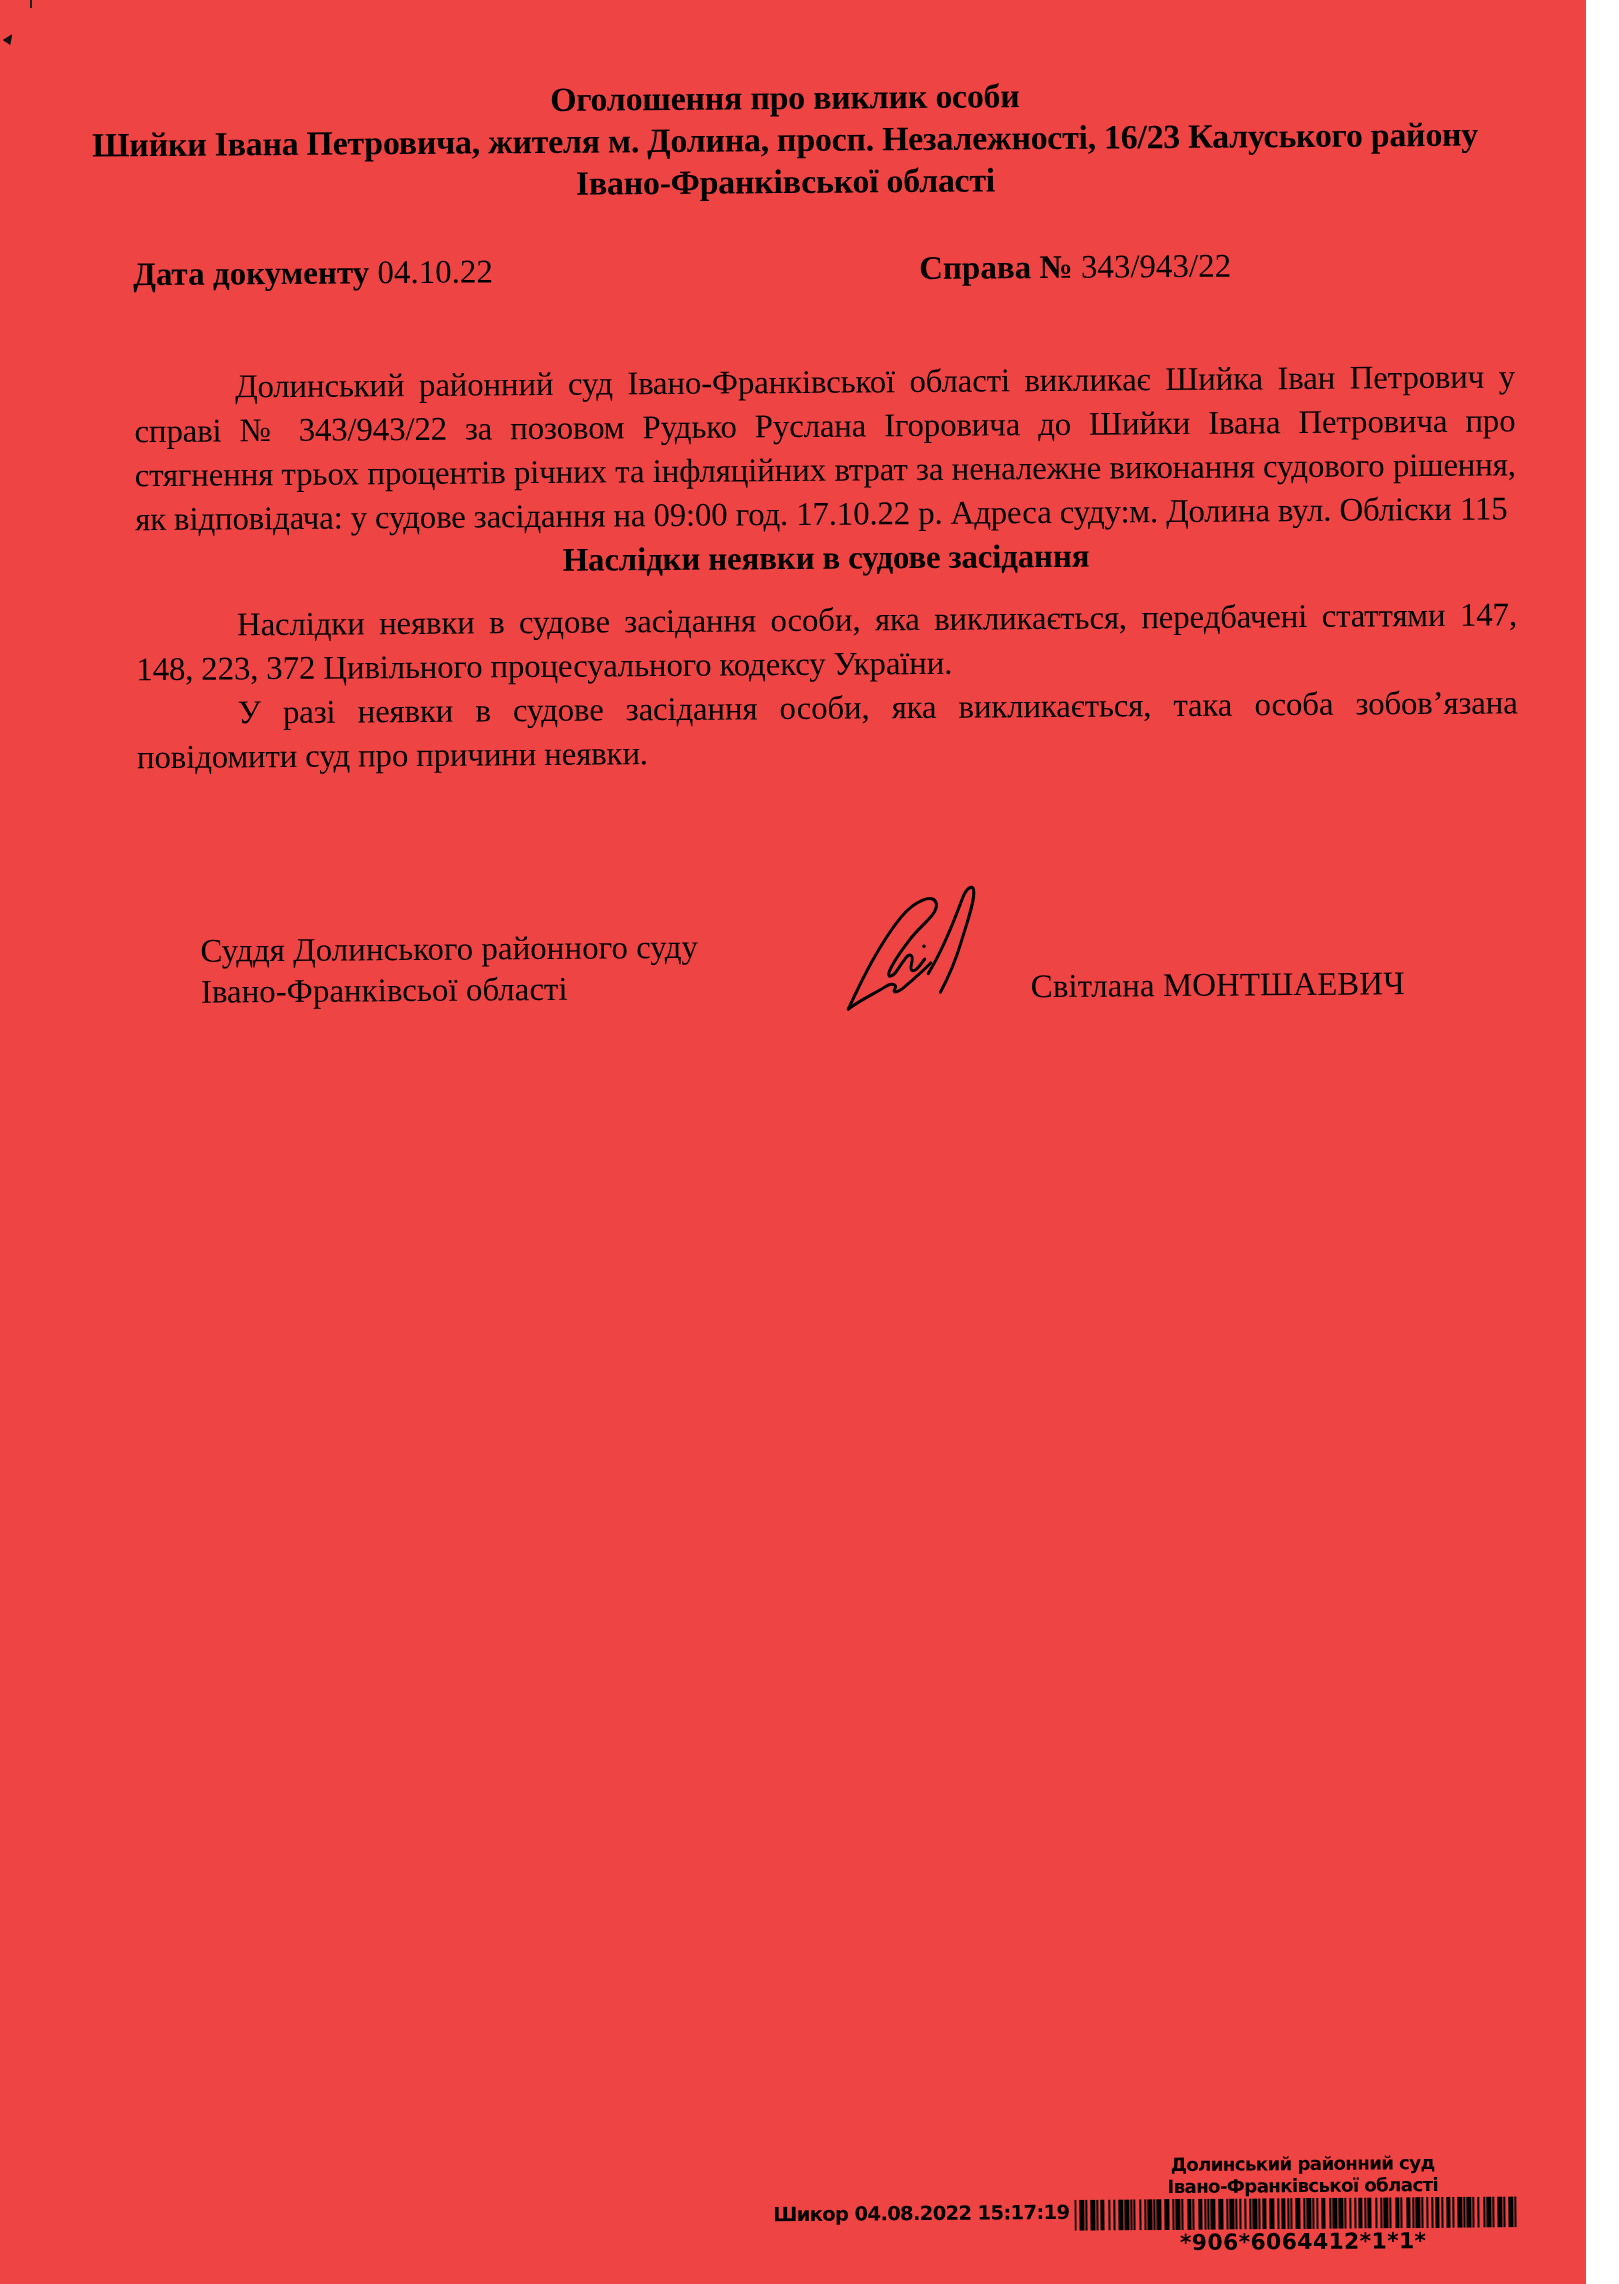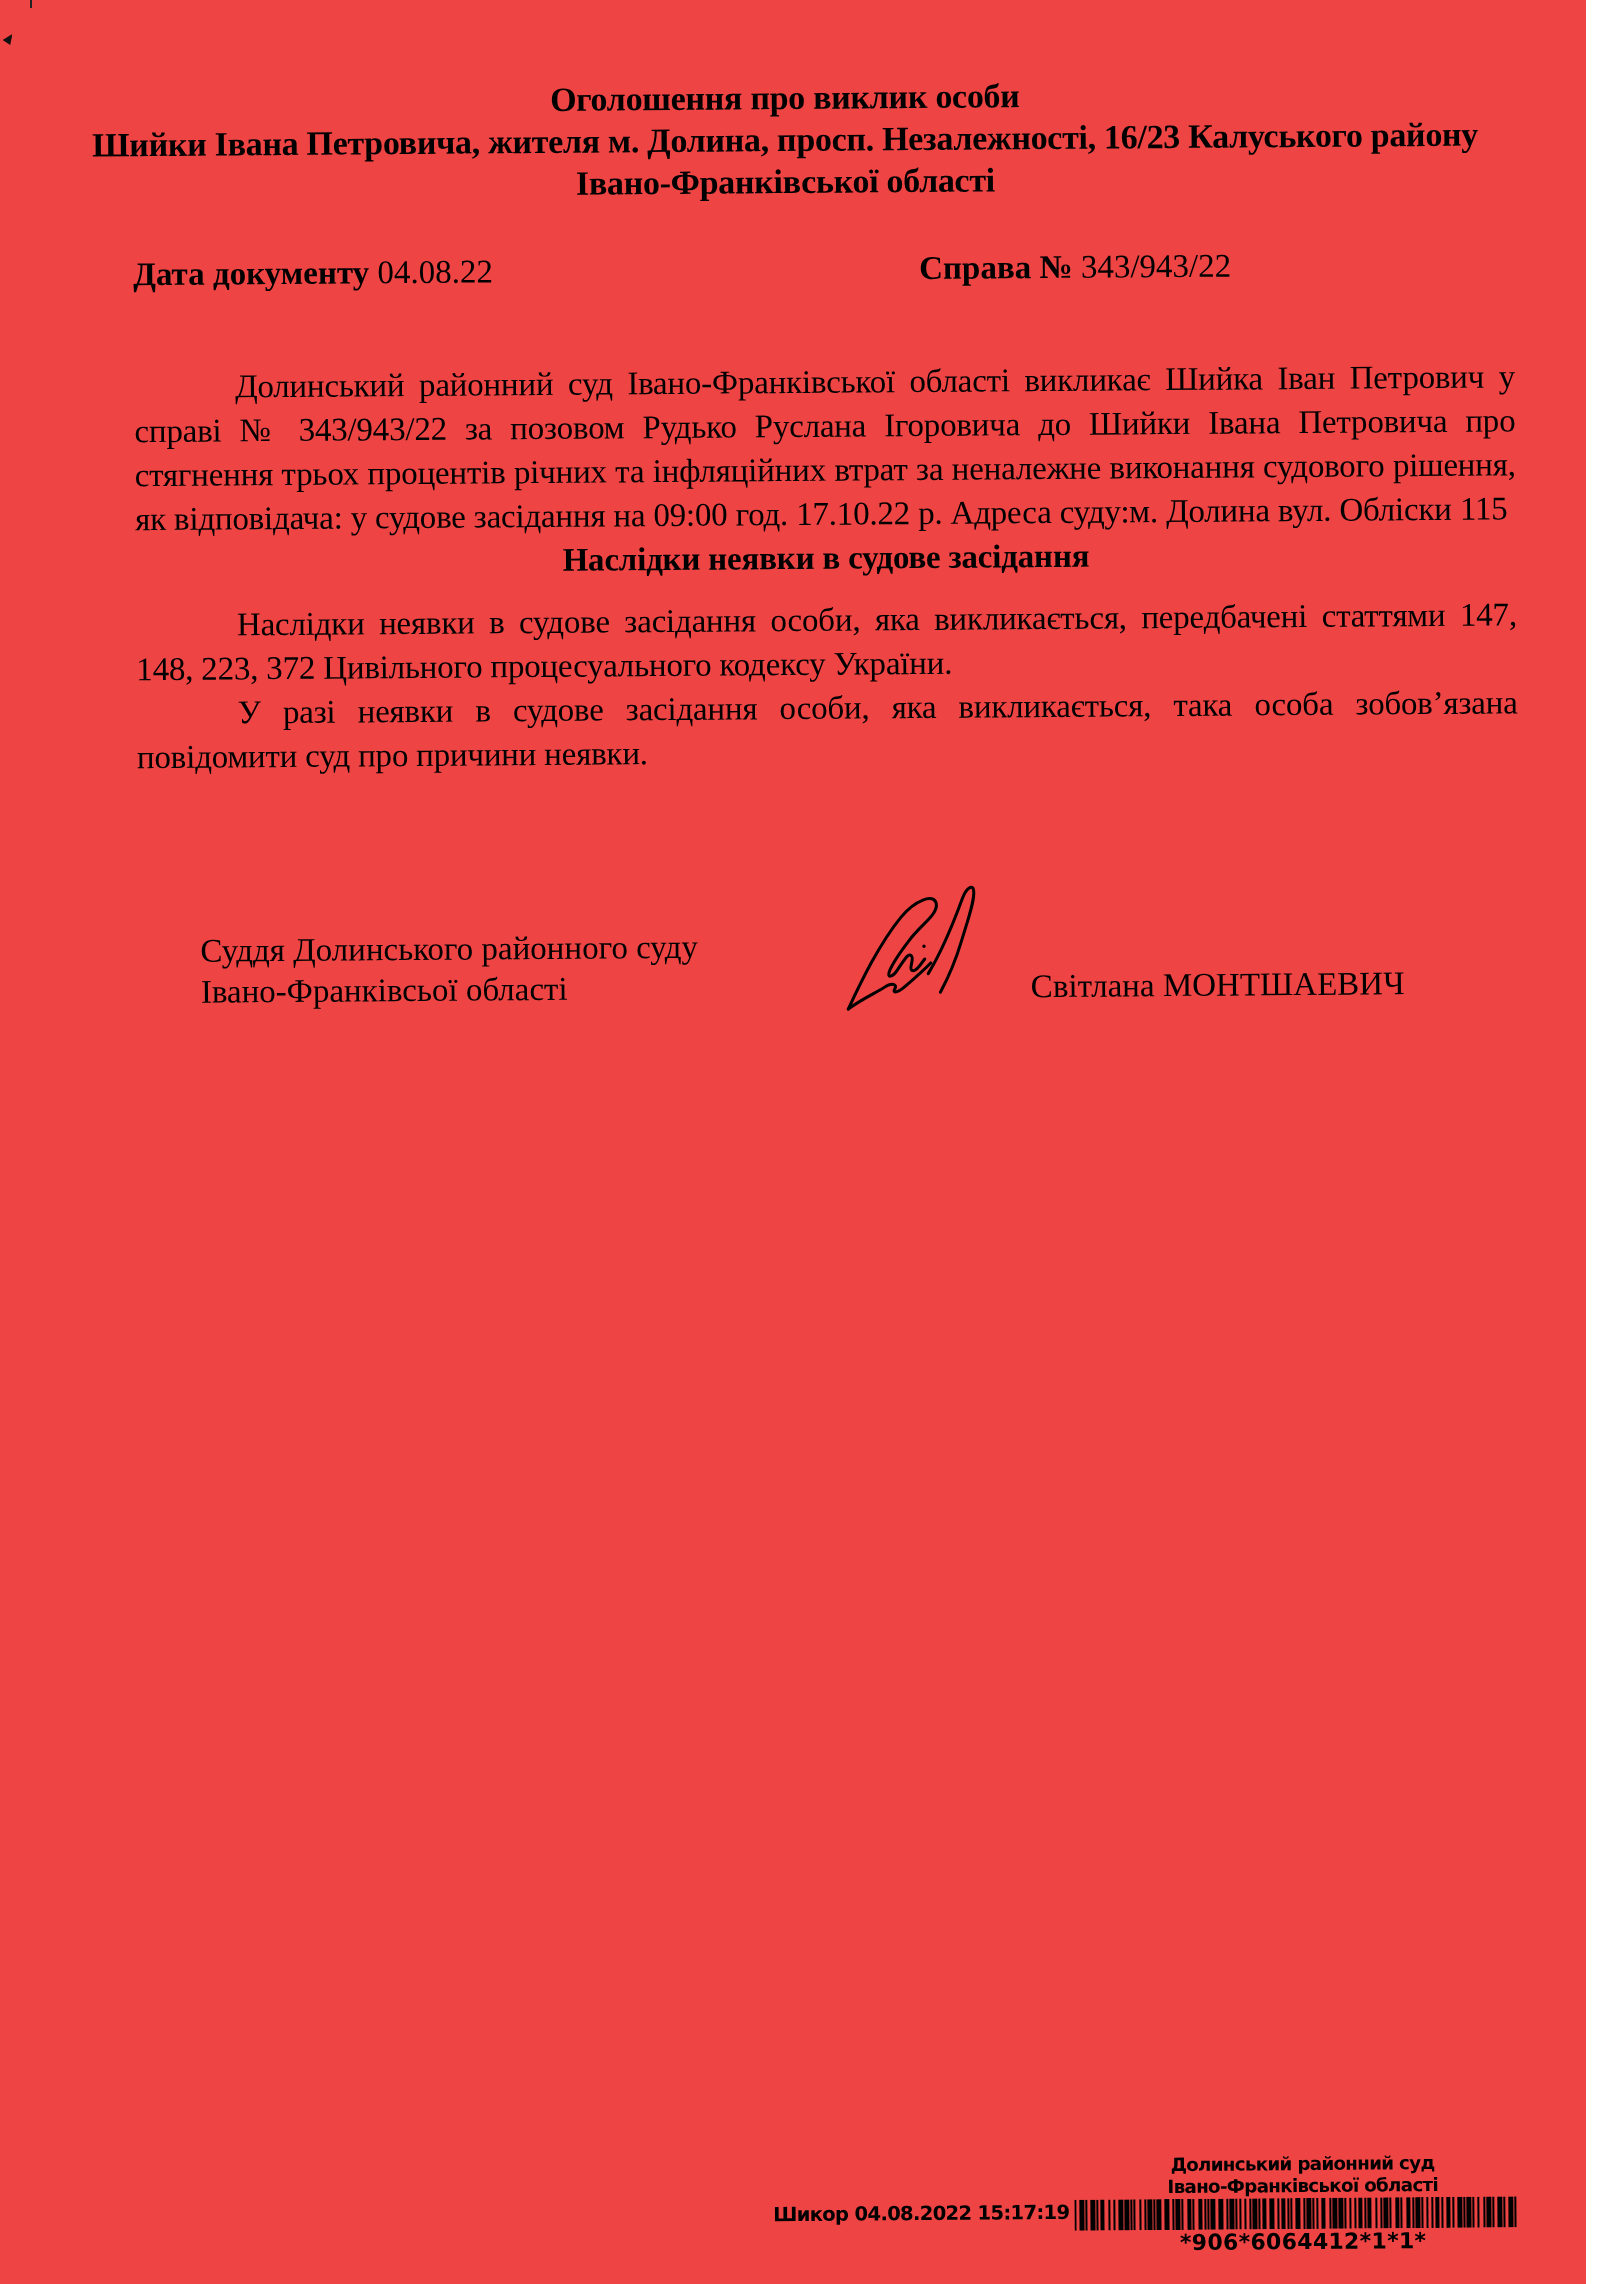--- a/index.html
+++ b/index.html
@@ -169,21 +169,21 @@
 
     <div class="title-block">
       <div>Оголошення про виклик особи</div>
       <div>Шийки Івана Петровича, жителя м. Долина, просп. Незалежності, 16/23 Калуського району</div>
       <div>Івано-Франківської області</div>
     </div>
 
     <div class="meta-row">
       <div class="meta-left">
         <span class="b">Дата документу</span>
-        <span>04.08.22</span>
+        <span>04.10.22</span>
       </div>
       <div class="meta-right">
         <span class="b">Справа №</span>
         <span>343/943/22</span>
       </div>
     </div>
 
     <div class="body-flow">
       <p class="para">Долинський районний суд Івано-Франківської області викликає Шийка Іван Петрович у справі № 343/943/22 за позовом Рудько Руслана Ігоровича до Шийки Івана Петровича про стягнення трьох процентів річних та інфляційних втрат за неналежне виконання судового рішення, як відповідача: у судове засідання на 09:00 год. 17.10.22 р. Адреса суду:м. Долина вул. Обліски 115</p>
       <div class="section-heading">Наслідки неявки в судове засідання</div>

